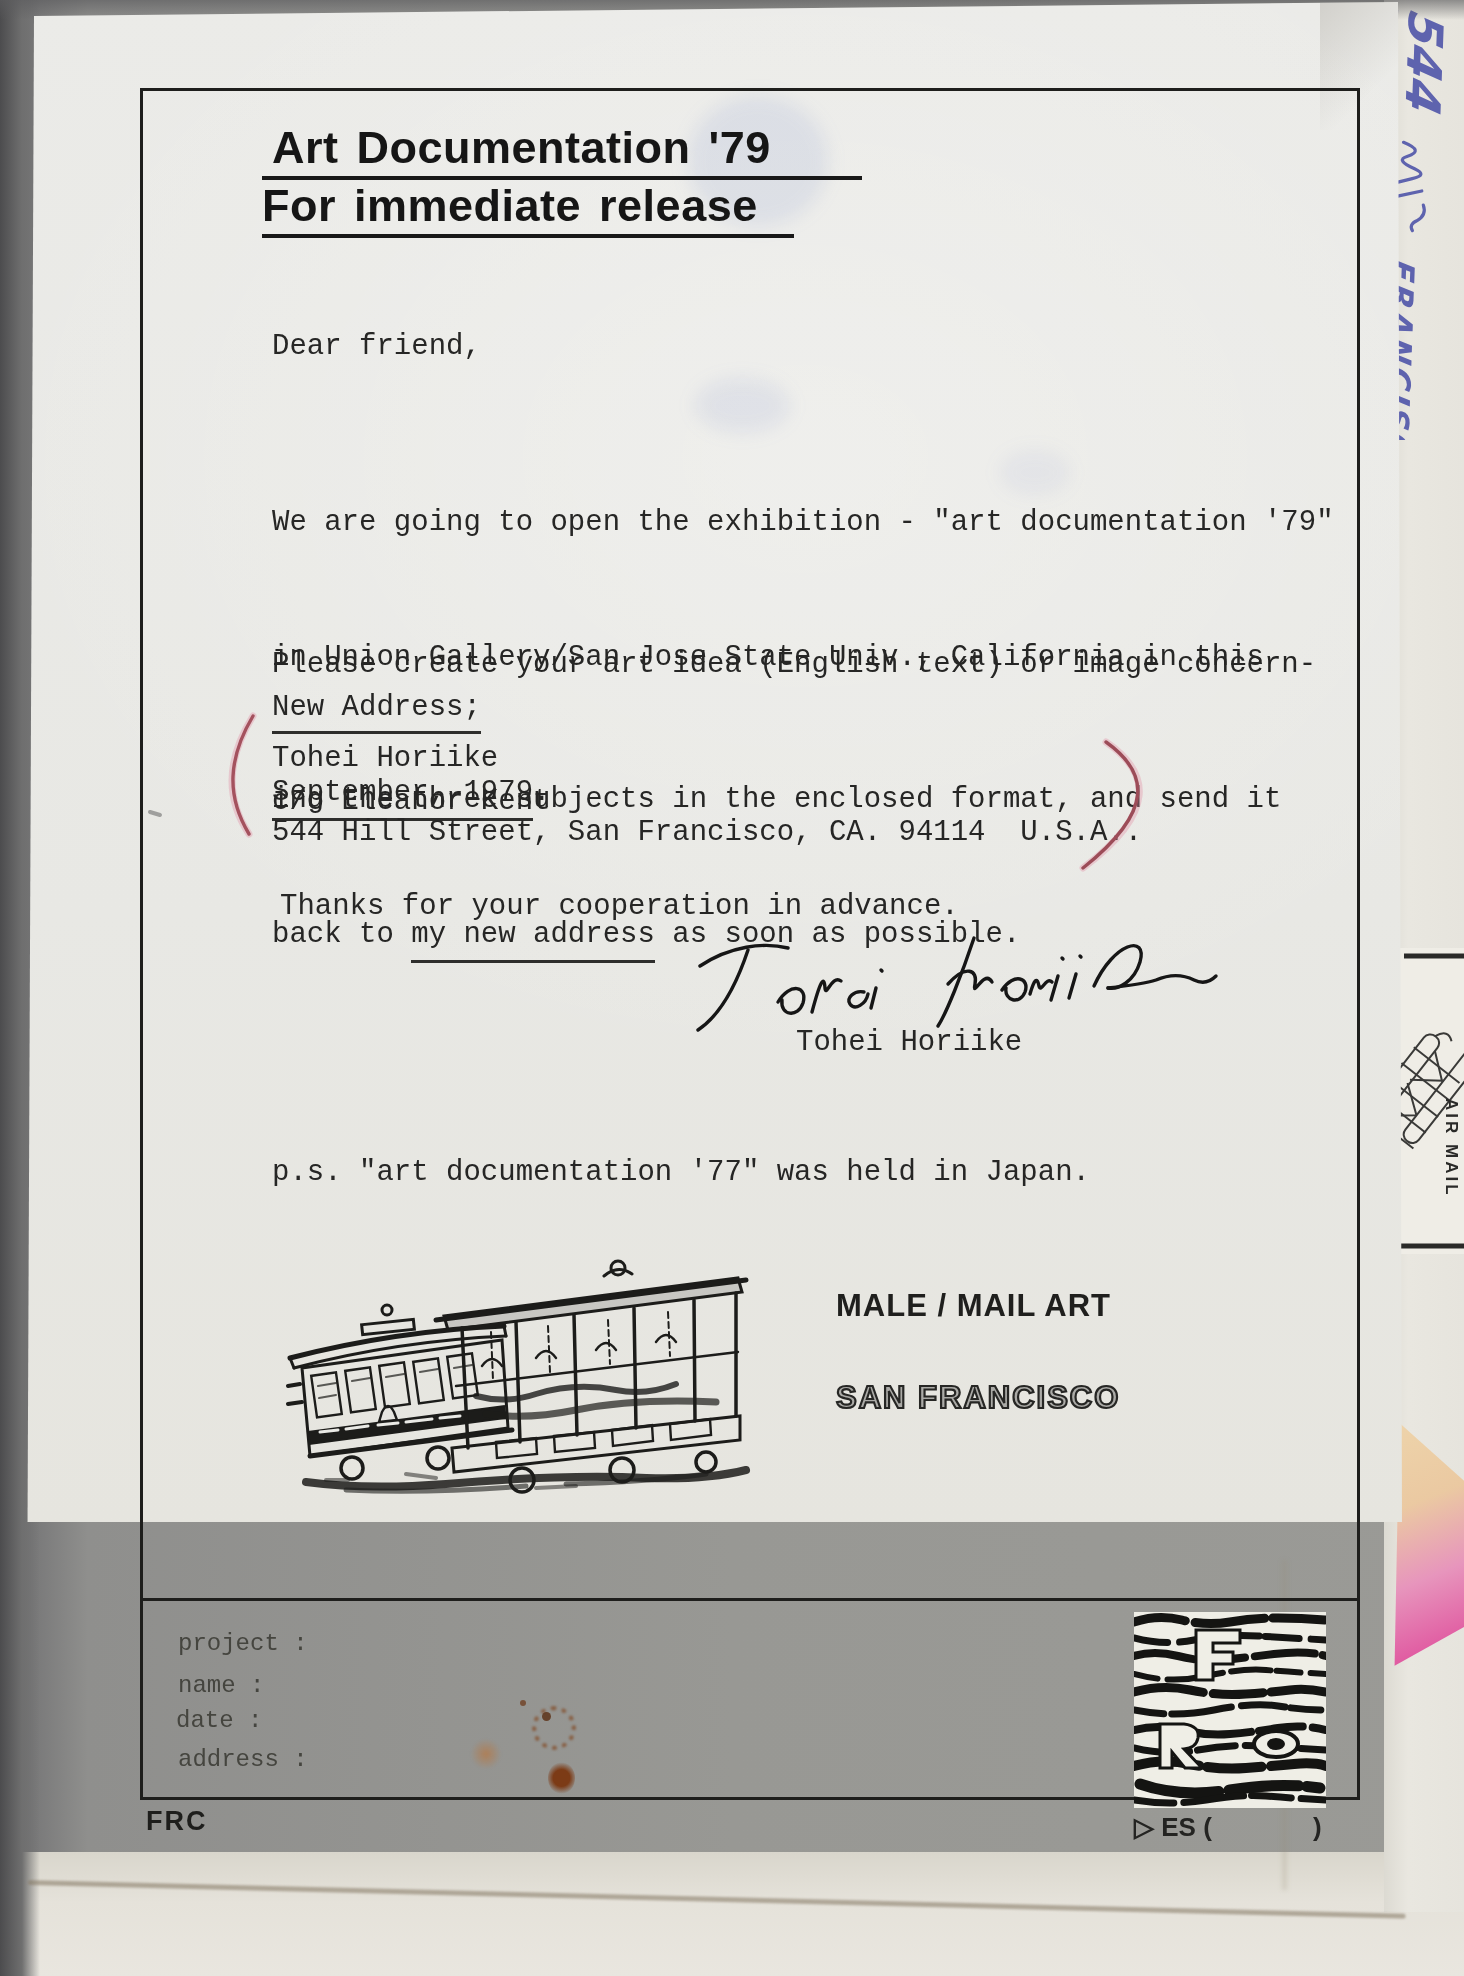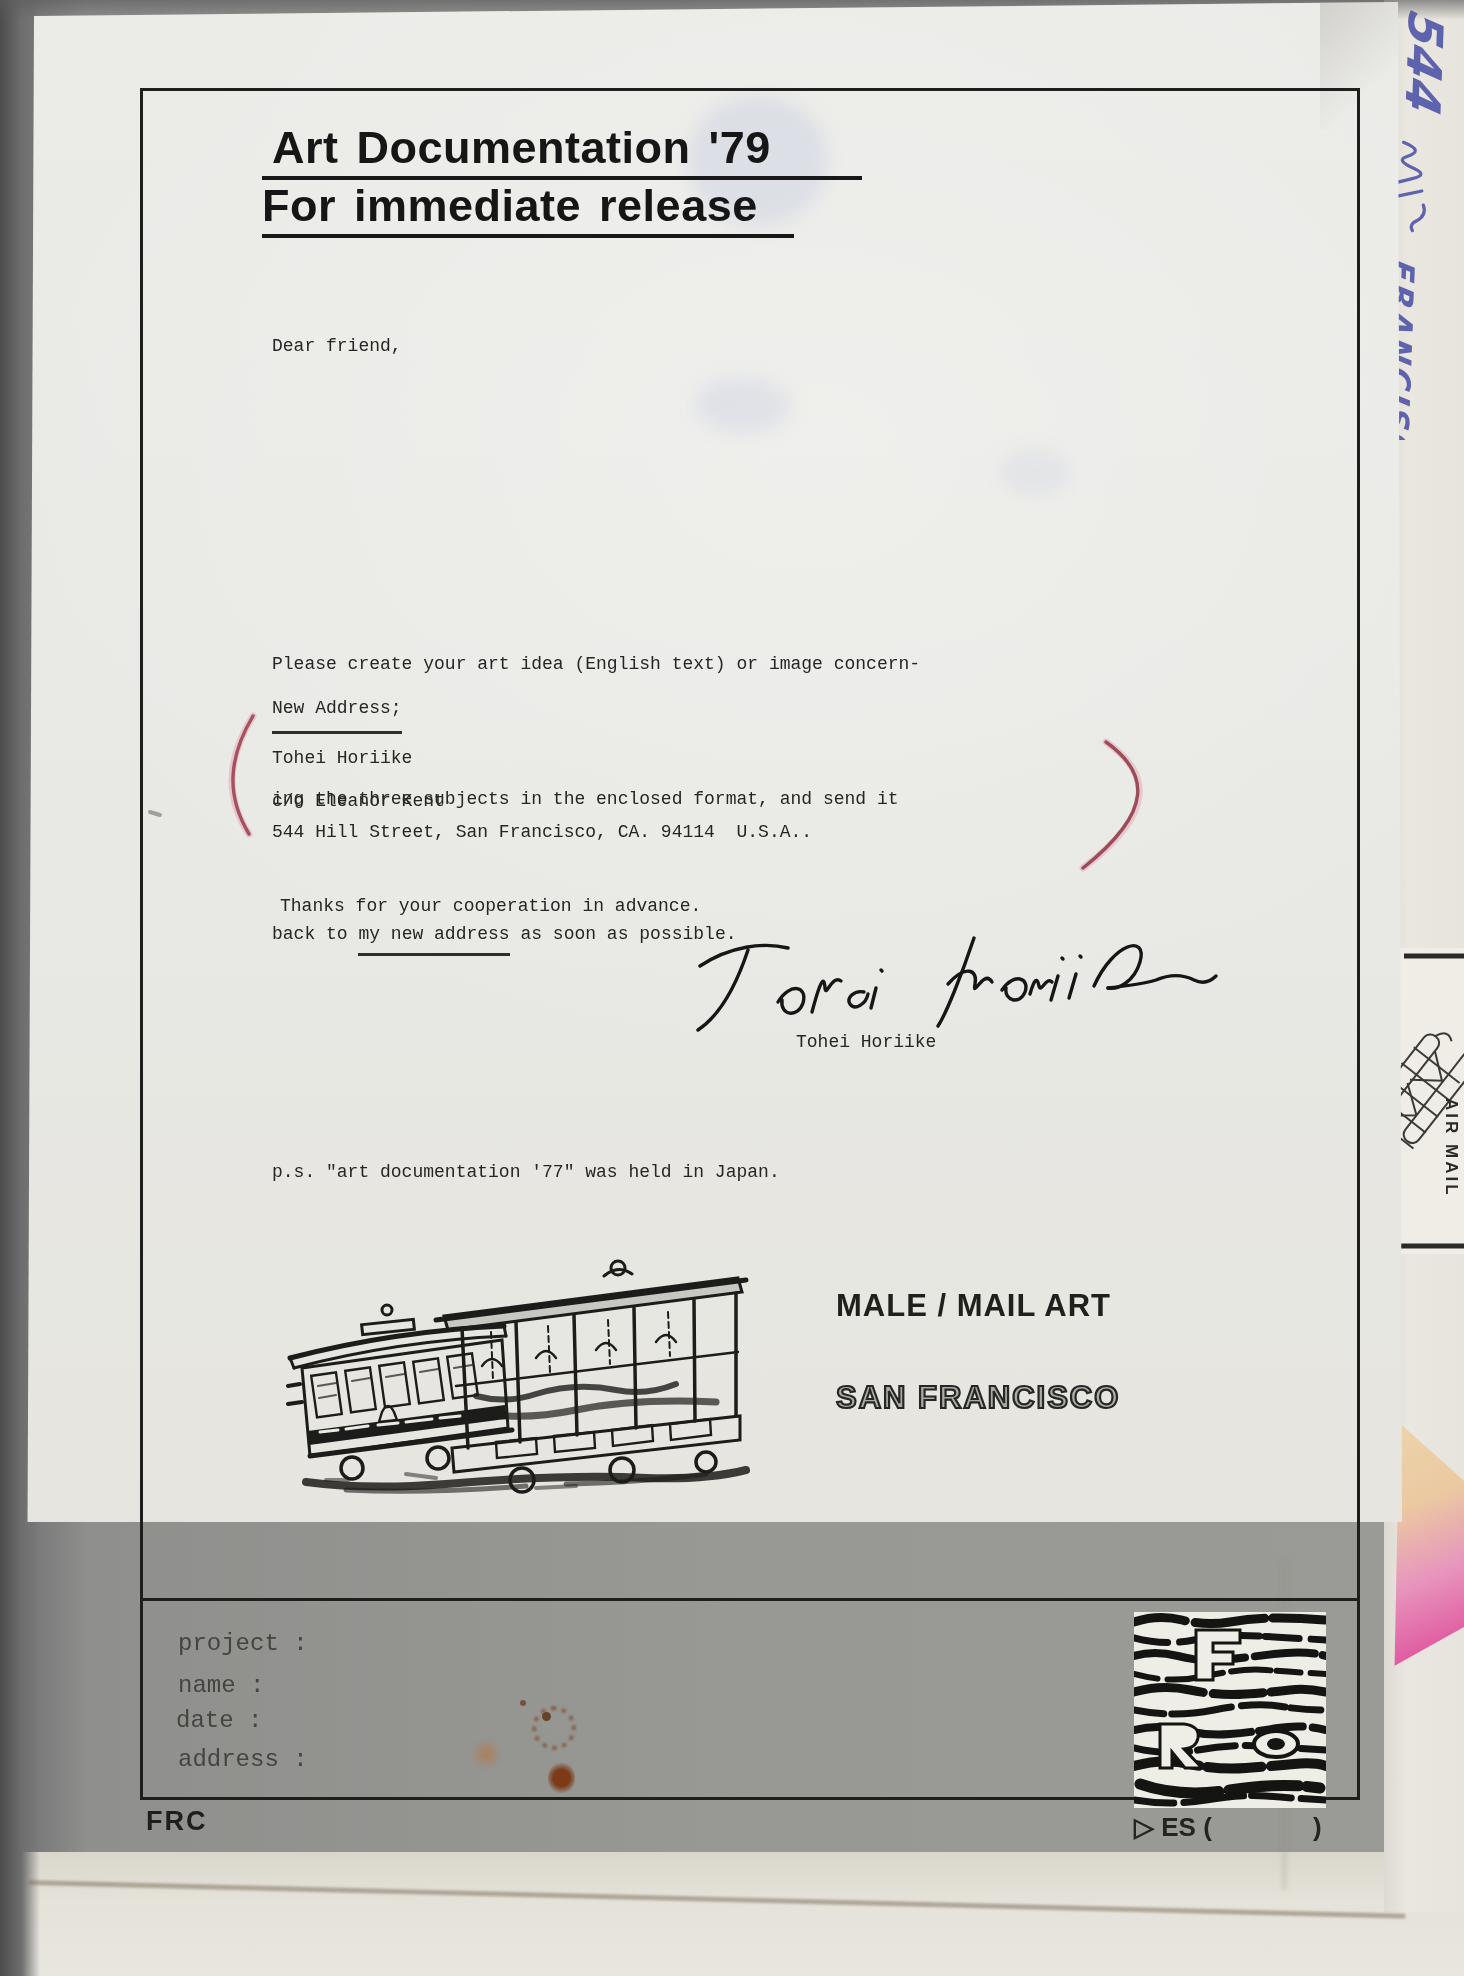--- a/index.html
+++ b/index.html
@@ -3,21 +3,21 @@
 <meta charset="utf-8">
 <style>
   html,body{margin:0;padding:0;}
   body{
     width:1464px;height:1976px;position:relative;overflow:hidden;
     background:linear-gradient(90deg,#6b6b6d 0%,#8f8f8d 6%,#989894 50%,#9a9a96 100%);
     font-family:"Liberation Sans",sans-serif;
   }
   .abs{position:absolute;}
   .mono{font-family:"Liberation Mono","DejaVu Sans Mono",monospace;color:#262625;white-space:pre;}
-  .body-text{font-size:18px;line-height:45px;letter-spacing:0;}
+  .body-text{font-size:29px;line-height:45px;letter-spacing:0;}
   .uline{border-bottom:3px solid #2e2e2c;padding-bottom:9px;}
   .faded{color:#45453f;}
 
   
   #bottom-sheet{left:0;top:1852px;width:1464px;height:124px;
     background:linear-gradient(180deg,#d9d6cc 0%,#e5e2da 40%,#e9e6df 100%);}
   #right-sheet{left:1384px;top:0;width:80px;height:1912px;
     background:linear-gradient(90deg,#dcdad2 0%,#e9e7e0 30%,#e6e4dd 100%);}
   #left-strip{left:0;top:0;width:40px;height:1976px;
     background:linear-gradient(90deg,#4c4c4e 0%,#6f6f6f 55%,rgba(140,140,138,0) 100%);}
@@ -97,20 +97,25 @@
 
   <div class="abs" id="border-box"></div>
 
   <div class="abs hdr" style="left:272px;top:122px;">Art Documentation  '79</div>
   <div class="abs hrule" style="left:262px;top:176px;width:600px;"></div>
   <div class="abs hdr" style="left:262px;top:180px;">For immediate release</div>
   <div class="abs hrule" style="left:262px;top:234px;width:532px;"></div>
 
   <div class="abs mono body-text" style="left:272px;top:324px;">Dear friend,</div>
 
+  <div class="abs mono body-text" style="left:272px;top:410px;">
+    <div>We are going to open the exhibition - "art documentation '79"</div>
+    <div>in Union Gallery/San Jose State Univ., California in this</div>
+    <div><span class="uline">September, 1979</span><span>.</span></div>
+  </div>
 
   <div class="abs mono body-text" style="left:272px;top:552px;">
     <div>Please create your art idea (English text) or image concern-</div>
     <div>ing the three subjects in the enclosed format, and send it</div>
     <div><span>back to </span><span class="uline">my new address</span><span> as soon as possible.</span></div>
   </div>
 
   <div class="abs mono body-text uline" style="left:272px;top:694px;line-height:28px;">New Address;</div>
   <div class="abs mono body-text" style="left:272px;top:736px;">Tohei Horiike</div>
   <div class="abs mono body-text" style="left:272px;top:779px;">c/o Eleanor Kent</div>

